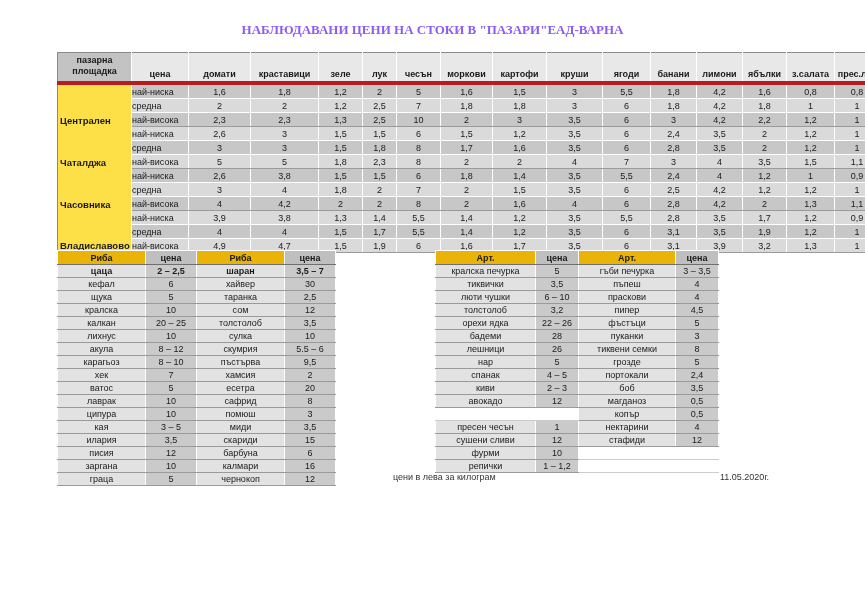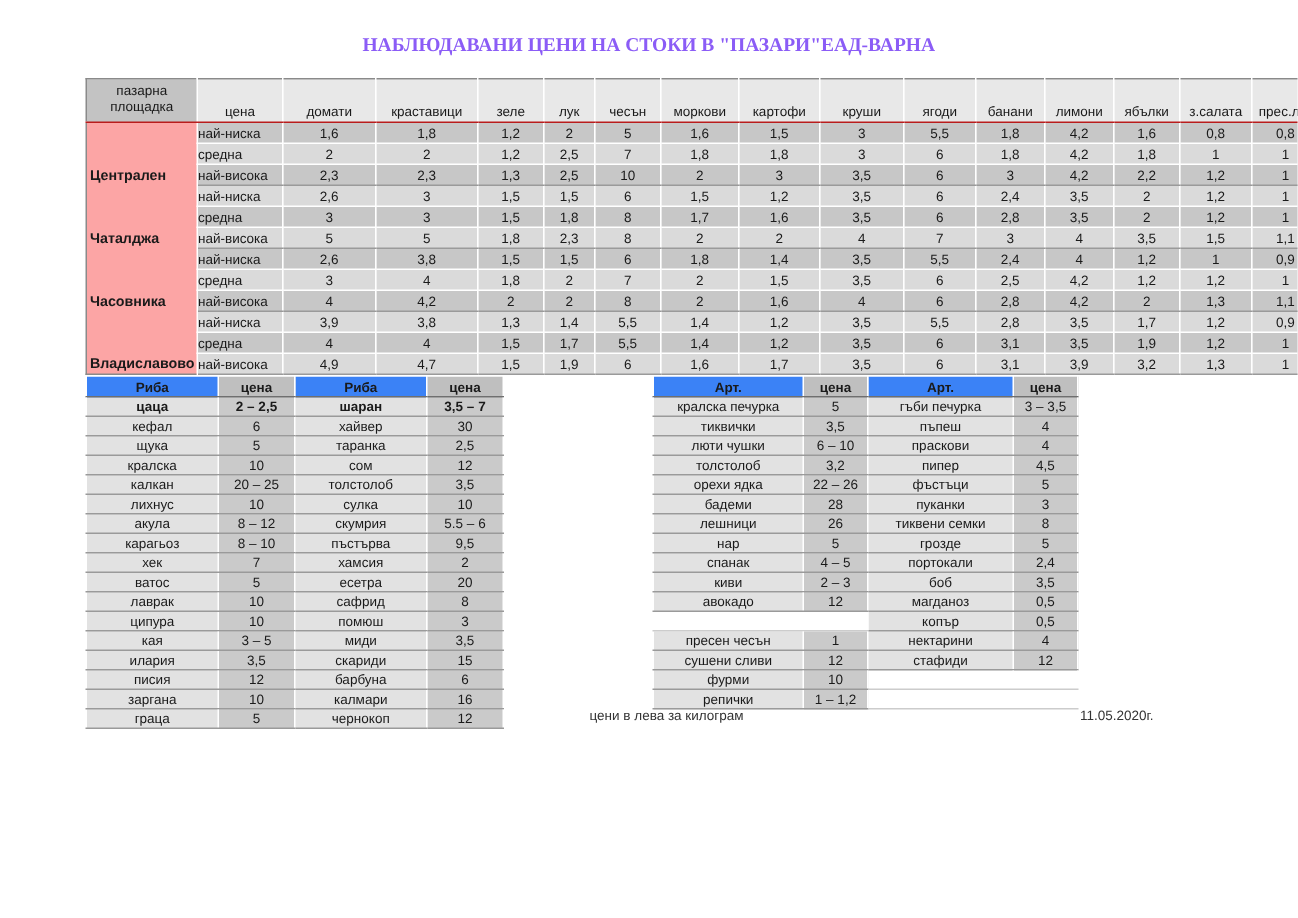--- a/index.html
+++ b/index.html
@@ -12,56 +12,56 @@
     font-family:"Liberation Serif", serif;font-weight:bold;font-size:13px;color:#8b5cf6;
   }
 
   
   #top-table{
     position:absolute;left:57px;top:52px;width:757px;
     border-collapse:collapse;table-layout:fixed;font-size:9px;
     border:1px solid #8a8a8a;
   }
   #top-table th{
-    height:26px;background:#e8e8e8;font-weight:normal;
+    height:26px;background:#e8e8e8;font-weight:bold;
     vertical-align:bottom;padding:0 0 2px 0;text-align:center;
-    border-right:1px solid #ffffff;border-bottom:1px solid #b91c1c;
+    border-right:1px solid #ffffff;border-bottom:4px solid #b91c1c;
   }
   #top-table th.corner{
     background:#c3c3c3;text-align:center;line-height:11px;vertical-align:middle;
   }
   #top-table td{height:13px;padding:0;vertical-align:middle;}
   #top-table td.level{
     text-align:left;padding-left:0;
     border-right:1px solid #ffffff;border-bottom:1px solid #ffffff;
   }
   #top-table td.val{
     text-align:center;
     border-right:1px solid #ffffff;border-bottom:1px solid #ffffff;
   }
   #top-table tr.dark td.shade{background:#c7c7c7;}
   #top-table tr.light td.shade{background:#dadada;}
   #top-table td.area{
-    background:#fca5a5;font-weight:bold;text-align:left;vertical-align:bottom;
+    background:#fde047;font-weight:bold;text-align:left;vertical-align:bottom;
     padding:0 0 1px 2px;font-size:9.5px;border-right:1px solid #ffffff;
   }
   #top-table tr.group-end td{border-bottom:1px solid #9a9a9a;}
 
   
   .small-table{
     position:absolute;border-collapse:collapse;table-layout:fixed;font-size:9px;
     border:1px solid #777777;
   }
   #fish-table{left:57px;top:250px;width:278px;}
   #art-table{left:435px;top:250px;width:283px;}
   .small-table th{
     height:13px;font-weight:bold;text-align:center;padding:0;
     border:1px solid #ffffff;border-bottom:1px solid #6f6f6f;
   }
-  .small-table th.h-name{background:#3b82f6;}
+  .small-table th.h-name{background:#eab308;}
   .small-table th.h-price{background:#bfbfbf;}
   .small-table td{
     height:12px;text-align:center;padding:0;
     border:1px solid #ffffff;border-bottom:1px solid #9a9a9a;
   }
   .small-table td.name{background:#e2e2e2;}
   .small-table td.price{background:#cacaca;}
   .small-table td.empty{background:#ffffff;border-bottom:1px solid #cccccc;}
   .small-table tr.bold td{font-weight:bold;}
 

